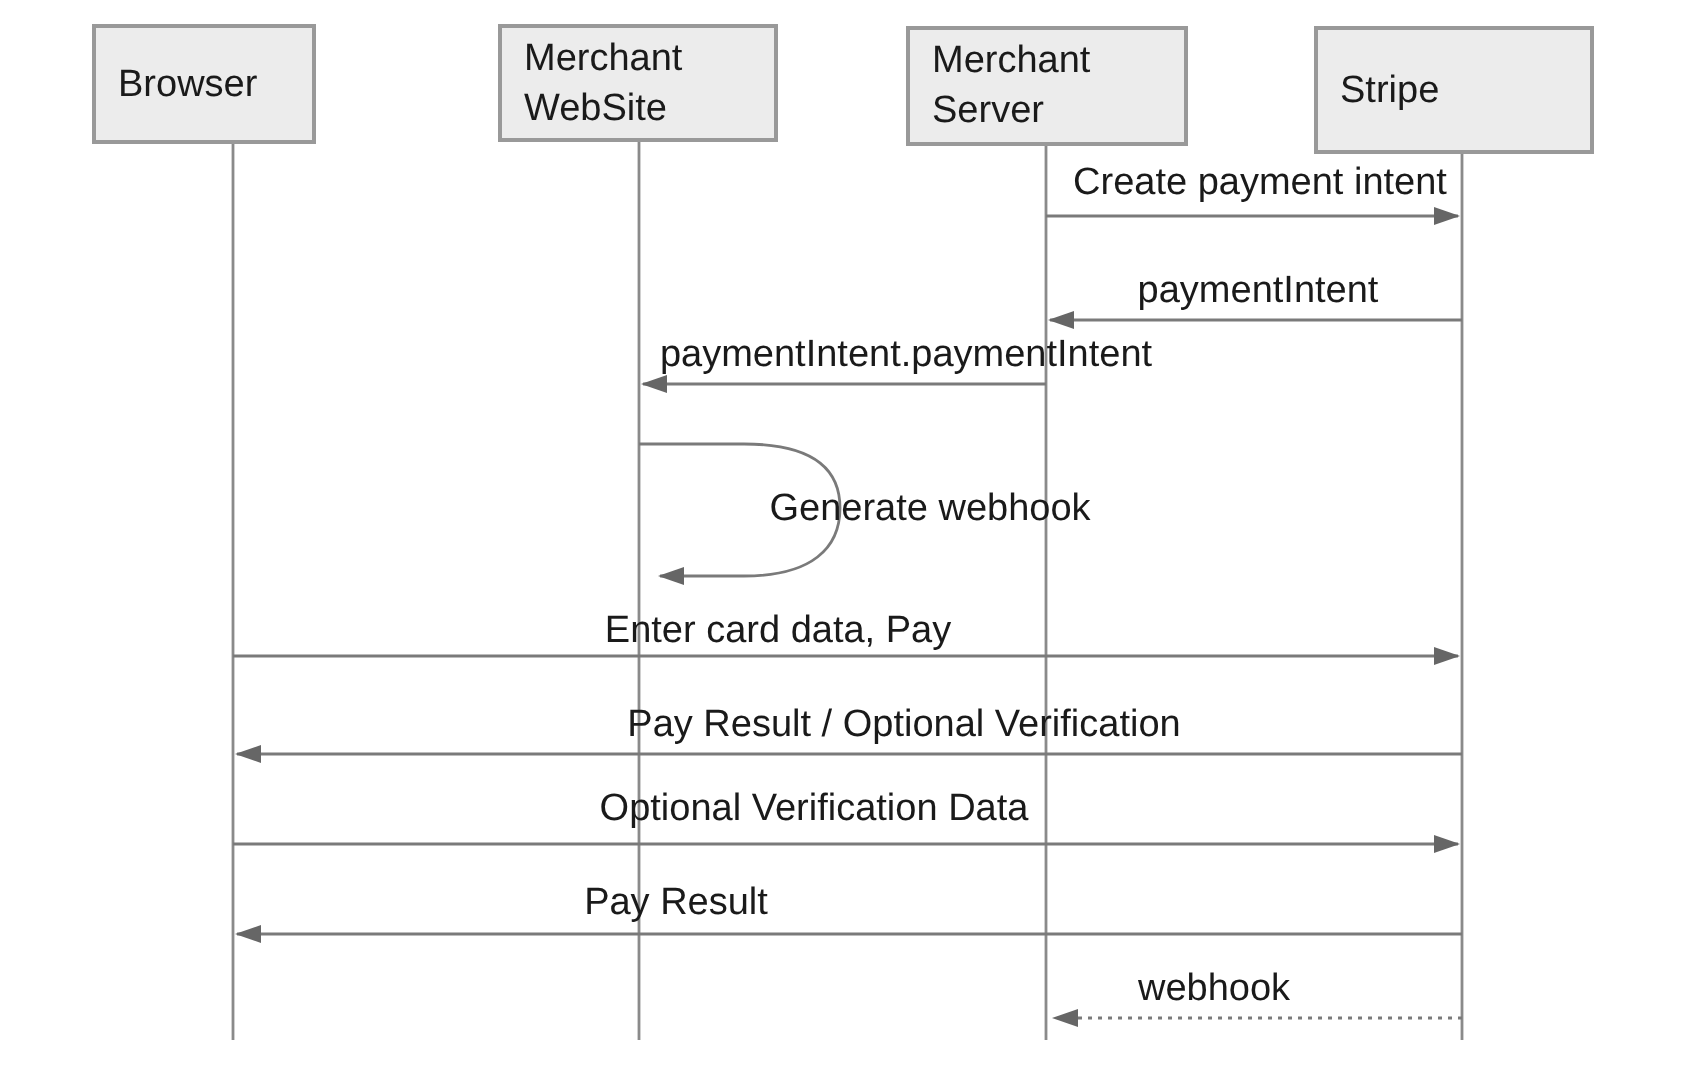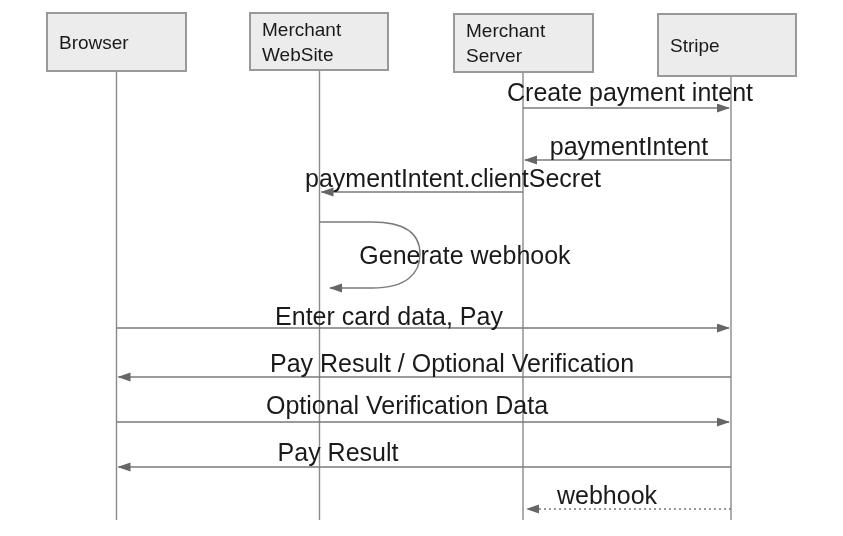--- a/index.html
+++ b/index.html
@@ -29,21 +29,21 @@
     padding-left:11px;
     padding-right:4px;
     font-size:19px;
     line-height:25px;
     color:var(--text);
   }
   .msg-label{
     position:absolute;
     transform:translateX(-50%);
     white-space:nowrap;
-    font-size:25px;
+    font-size:19px;
     line-height:20px;
     color:var(--text);
   }
 </style>
 </head>
 <body>
 
 <div id="canvas">
 
   <svg id="wires" width="843" height="536" viewBox="0 0 843 536">
@@ -62,36 +62,36 @@
     <line x1="731" y1="160" x2="525" y2="160" stroke="#7a7a7a" stroke-width="1.4" marker-end="url(#arrowhead)"></line>
     <line x1="523" y1="192" x2="321.5" y2="192" stroke="#7a7a7a" stroke-width="1.4" marker-end="url(#arrowhead)"></line>
     <path d="M 319.5 222 L 372 222 C 406 222 420 234 420 254 C 420 274 406 288 372 288 L 330 288" fill="none" stroke="#7a7a7a" stroke-width="1.4" marker-end="url(#arrowhead)"></path>
     <line x1="116.5" y1="328" x2="729" y2="328" stroke="#7a7a7a" stroke-width="1.4" marker-end="url(#arrowhead)"></line>
     <line x1="731" y1="377" x2="118.5" y2="377" stroke="#7a7a7a" stroke-width="1.4" marker-end="url(#arrowhead)"></line>
     <line x1="116.5" y1="422" x2="729" y2="422" stroke="#7a7a7a" stroke-width="1.4" marker-end="url(#arrowhead)"></line>
     <line x1="731" y1="467" x2="118.5" y2="467" stroke="#7a7a7a" stroke-width="1.4" marker-end="url(#arrowhead)"></line>
     <line x1="731" y1="509" x2="527" y2="509" stroke="#7a7a7a" stroke-width="1.4" stroke-dasharray="2 3" marker-end="url(#arrowhead)"></line>
   </svg>
 
-  <div class="actor-box" style="left:46px;  top:12px; width:141px; height:60px;">
+  <div class="actor-box" style="left:46px;  top:12px; width:112px; height:60px;">
     <span>Browser</span>
   </div>
   <div class="actor-box" style="left:249px; top:12px; width:140px; height:59px;">
     <span>Merchant WebSite</span>
   </div>
   <div class="actor-box" style="left:453px; top:13px; width:141px; height:60px;">
     <span>Merchant Server</span>
   </div>
   <div class="actor-box" style="left:657px; top:13px; width:140px; height:64px;">
     <span>Stripe</span>
   </div>
 
   <div class="msg-label" style="left:630px; top:82px;">Create payment intent</div>
   <div class="msg-label" style="left:608px; top:136px;margin-left:21px;">paymentIntent</div>
-  <div class="msg-label" style="left:453px; top:168px;">paymentIntent.clientSecret</div>
+  <div class="msg-label" style="left:453px; top:168px;">paymentIntent.paymentIntent</div>
   <div class="msg-label" style="left:465px; top:245px;">Generate webhook</div>
   <div class="msg-label" style="left:389px; top:306px;">Enter card data, Pay</div>
   <div class="msg-label" style="left:452px; top:353px;">Pay Result / Optional Verification</div>
   <div class="msg-label" style="left:407px; top:395px;">Optional Verification Data</div>
   <div class="msg-label" style="left:338px; top:442px;">Pay Result</div>
   <div class="msg-label" style="left:607px; top:485px;">webhook</div>
 
 </div>
 
 </body></html>

